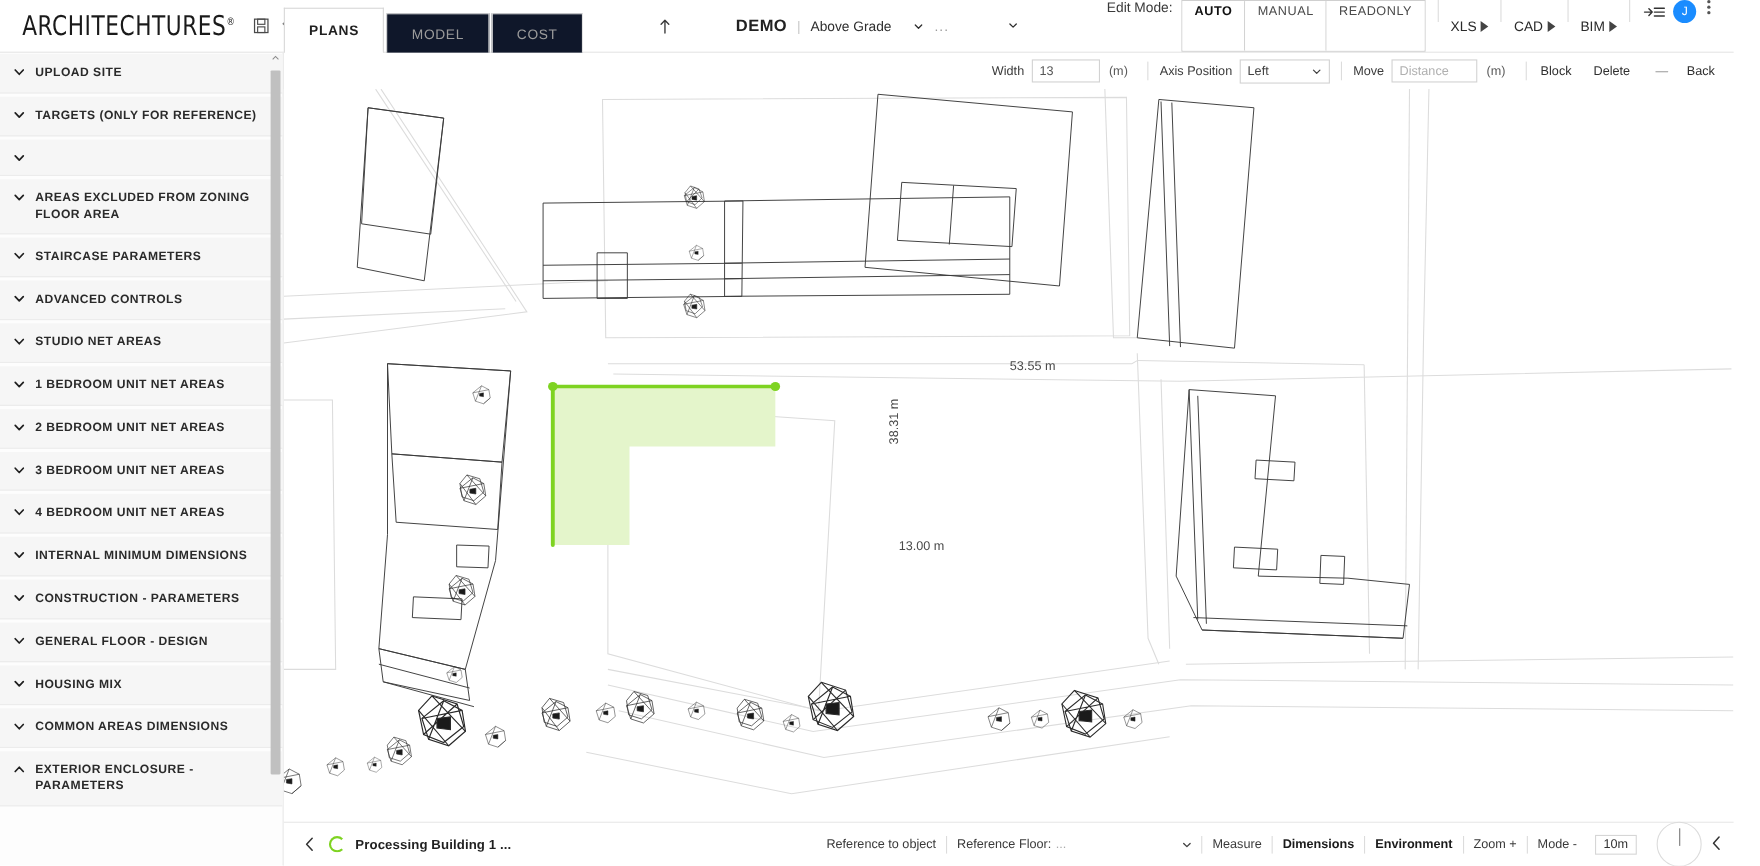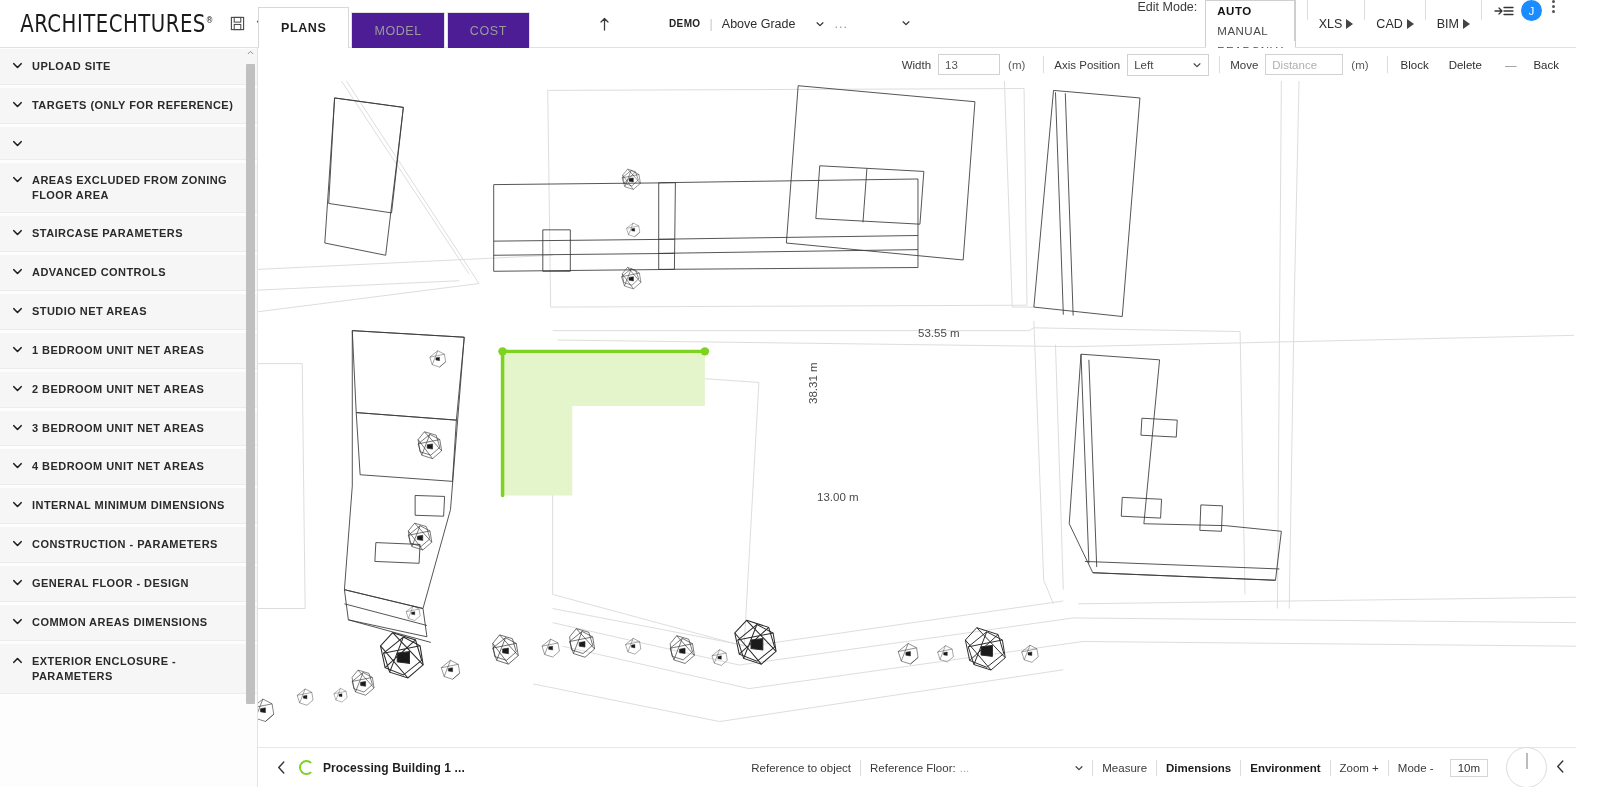--- a/index.html
+++ b/index.html
@@ -35,47 +35,47 @@
     display: inline-flex; align-items: center; justify-content: center;
     width: 22px; height: 22px; cursor: pointer; color: #4a4a4a;
   }
   .icon-btn svg { display: block; }
 
   .tabs { display: flex; align-items: flex-end; height: 48px; }
   .tab {
     padding: 0 22px; height: 36px; align-self: flex-end;
     display: flex; align-items: center; justify-content: center;
     font-size: 12.5px; letter-spacing: 0.6px; color: #9b9b9b;
-    background: #4c1d95; border: 1px solid #e2e2e2; border-bottom: none;
+    background: #0f172a; border: 1px solid #e2e2e2; border-bottom: none;
     margin-right: 2px; cursor: pointer; position: relative;
   }
   .tab.active {
     color: #1f1f1f; font-weight: bold; background: #ffffff; height: 41px;
     border-color: #d8d8d8; z-index: 2;
   }
   .tab.active::after {
     content: ""; position: absolute; left: 0; right: 0; bottom: -1px; height: 2px; background: #fff;
   }
 
   .proj-zone {
     display: flex; align-items: center; gap: 9px;
     margin-left: 66px; font-size: 12.5px; color: #3a3a3a;
   }
   .proj-zone .sep { color: #c8c8c8; }
-  .demo-name { font-weight: bold; letter-spacing: 0.4px; font-size: 10px; color: #222; padding-left: 48px; }
+  .demo-name { font-weight: bold; letter-spacing: 0.4px; font-size: 15px; color: #222; padding-left: 48px; }
   .grade-sel { display: flex; align-items: center; gap: 20px; cursor: pointer; font-size: 12.5px; color: #2e2e2e; }
   .dots { color: #9a9a9a; letter-spacing: 1px; }
   .caret { display: inline-block; width: 10px; height: 10px; }
 
   .topbar-right {
     margin-left: auto; display: flex; gap: 0;
     padding-right: 21px; font-size: 12.5px; color: #2b2b2b;
   }
   .edit-mode-label { margin-right: 8px; color: #3a3a3a; font-size: 12.5px; }
-  .seg-group { display: flex; border: 1px solid #cfcfcf; flex-direction: column; }
+  .seg-group { display: flex; border: 1px solid #cfcfcf; }
   .seg {
     padding: 4px 11px; font-size: 11.5px; letter-spacing: 0.5px;
     color: #4a4a4a; cursor: pointer; border-right: 1px solid #cfcfcf; background: #fff;
   }
   .seg:last-child { border-right: none; }
   .seg.active { font-weight: bold; color: #111; }
   .vdiv { width: 1px; height: 20px; background: #dcdcdc; margin: 0 11px; }
   .export-btn { display: flex; align-items: center; gap: 4px; cursor: pointer; font-size: 12.5px; color: #2b2b2b; }
   .tri { width: 0; height: 0; border-left: 7px solid #444; border-top: 5px solid transparent; border-bottom: 5px solid transparent; }
   .avatar {
@@ -380,20 +380,26 @@
           <span class="acc-label">CONSTRUCTION - PARAMETERS</span>
         </div>
 
         <div class="acc-item">
           <svg class="chev" width="11" height="11" viewBox="0 0 12 12">
               <path d="M2 4 6 8.2 10 4" fill="none" stroke="#1f1f1f" stroke-width="1.7" stroke-linecap="round" stroke-linejoin="round"></path>
             </svg>
           <span class="acc-label">GENERAL FLOOR - DESIGN</span>
         </div>
 
+        <div class="acc-item">
+          <svg class="chev" width="11" height="11" viewBox="0 0 12 12">
+              <path d="M2 4 6 8.2 10 4" fill="none" stroke="#1f1f1f" stroke-width="1.7" stroke-linecap="round" stroke-linejoin="round"></path>
+            </svg>
+          <span class="acc-label">HOUSING MIX</span>
+        </div>
 
         <div class="acc-item">
           <svg class="chev" width="11" height="11" viewBox="0 0 12 12">
               <path d="M2 4 6 8.2 10 4" fill="none" stroke="#1f1f1f" stroke-width="1.7" stroke-linecap="round" stroke-linejoin="round"></path>
             </svg>
           <span class="acc-label">COMMON AREAS DIMENSIONS</span>
         </div>
 
 
         <div class="acc-item">

